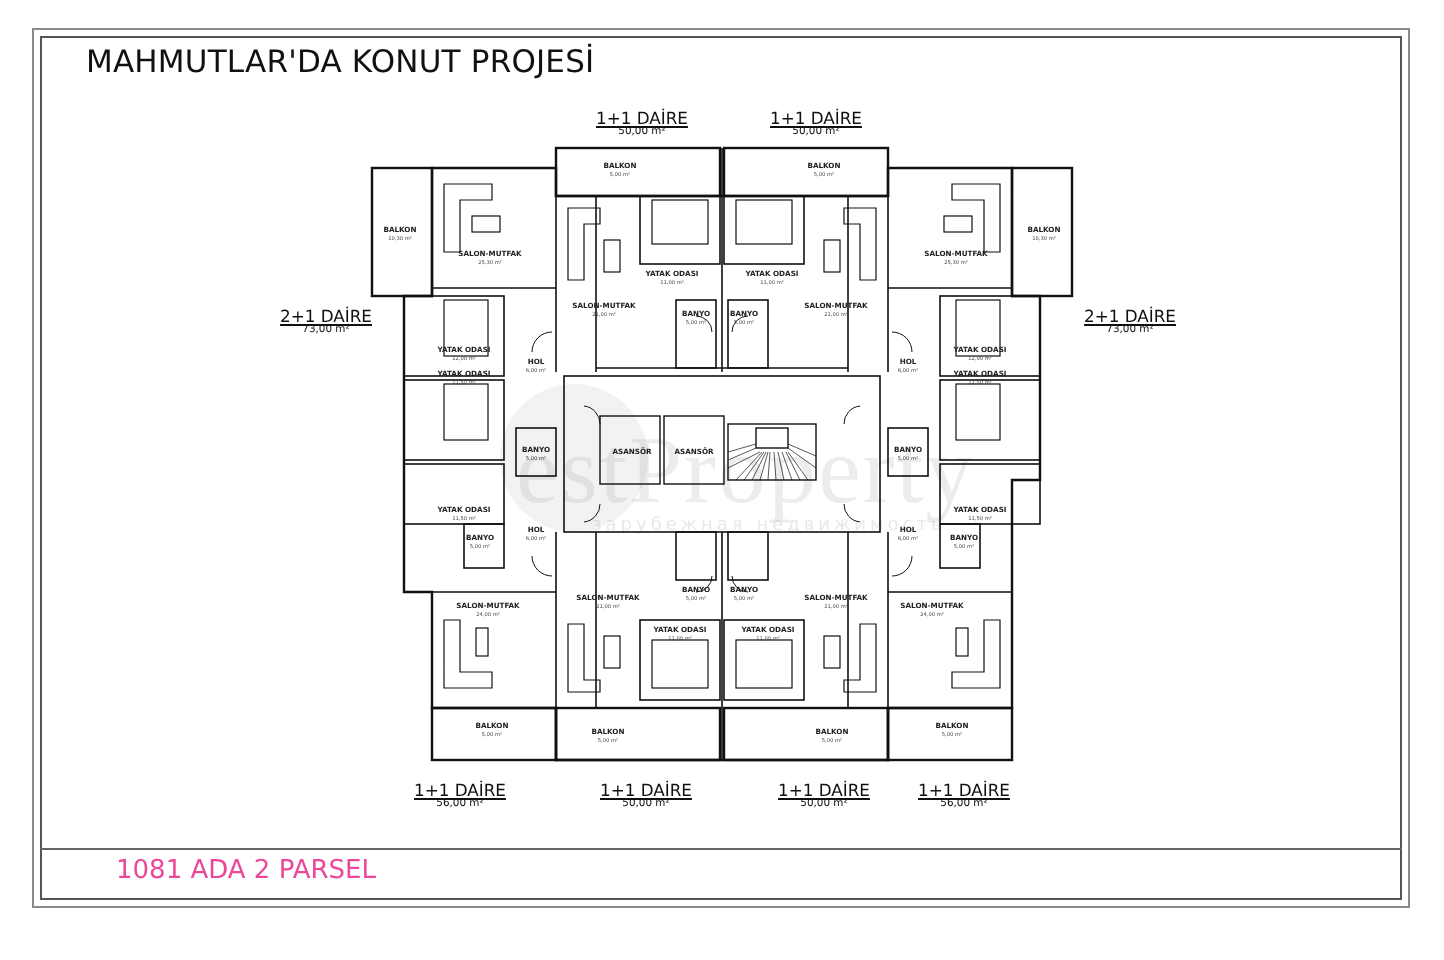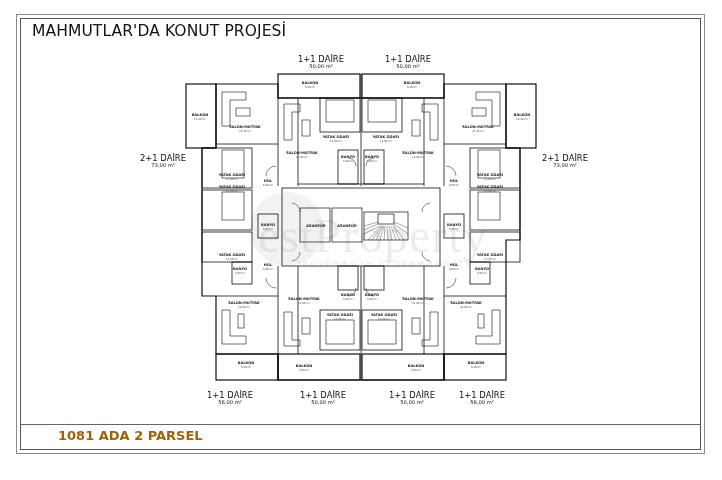--- a/index.html
+++ b/index.html
@@ -1,23 +1,23 @@
 <!DOCTYPE html>
 <html><head>
   <meta charset="utf-8">
   <style>
     html, body { margin: 0; padding: 0; background: #ffffff; }
     body { width: 722px; height: 480px; position: relative; overflow: hidden; font-family: "DejaVu Sans", sans-serif; }
     .frame-outer { position: absolute; left: 16px; top: 14px; width: 689px; height: 440px; border: 1px solid #8a8a8a; box-sizing: border-box; }
     .frame-inner { position: absolute; left: 20px; top: 18px; width: 681px; height: 432px; border: 1px solid #555; box-sizing: border-box; }
     .title-divider { position: absolute; left: 20px; top: 424px; width: 681px; height: 0; border-top: 1px solid #666; }
-    .page-title { position: absolute; left: 32px; top: 22px; font-size: 15.5px; color: #111; letter-spacing: 0.1px; }
-    .parcel-label { position: absolute; left: 58px; top: 428px; font-size: 13px; font-weight: bold; color: #a16207; }
+    .page-title { position: absolute; left: 43px; top: 22px; font-size: 15.5px; color: #111; letter-spacing: 0.1px; }
+    .parcel-label { position: absolute; left: 58px; top: 428px; font-size: 13px; font-weight: normal; color: #ec4899; }
     .unit-label { position: absolute; text-align: center; color: #111; line-height: 1.05; }
-    .unit-label .type { font-size: 8.4px; display: block; white-space: nowrap; }
+    .unit-label .type { font-size: 8.4px; display: block; white-space: nowrap; text-decoration: underline; }
     .unit-label .area { font-size: 5.2px; display: block; white-space: nowrap; }
     svg.plan { position: absolute; left: 0; top: 0; }
     .room-label { font-family: "DejaVu Sans", sans-serif; font-size: 3.6px; font-weight: bold; fill: #222; text-anchor: middle; }
     .room-area { font-family: "DejaVu Sans", sans-serif; font-size: 2.6px; fill: #444; text-anchor: middle; }
     .watermark { position: absolute; left: 258px; top: 208px; font-size: 48px; color: rgba(150,150,150,0.18); letter-spacing: 1px; white-space: nowrap; pointer-events: none; font-family: Liberation Serif, serif; }
     .watermark-sub { position: absolute; left: 296px; top: 258px; font-size: 9px; color: rgba(150,150,150,0.22); letter-spacing: 2px; white-space: nowrap; pointer-events: none; }
     .wm-circle { position: absolute; left: 250px; top: 192px; width: 74px; height: 74px; border-radius: 50%; background: rgba(160,160,160,0.14); pointer-events: none; }
   </style>
 </head>
 <body>

